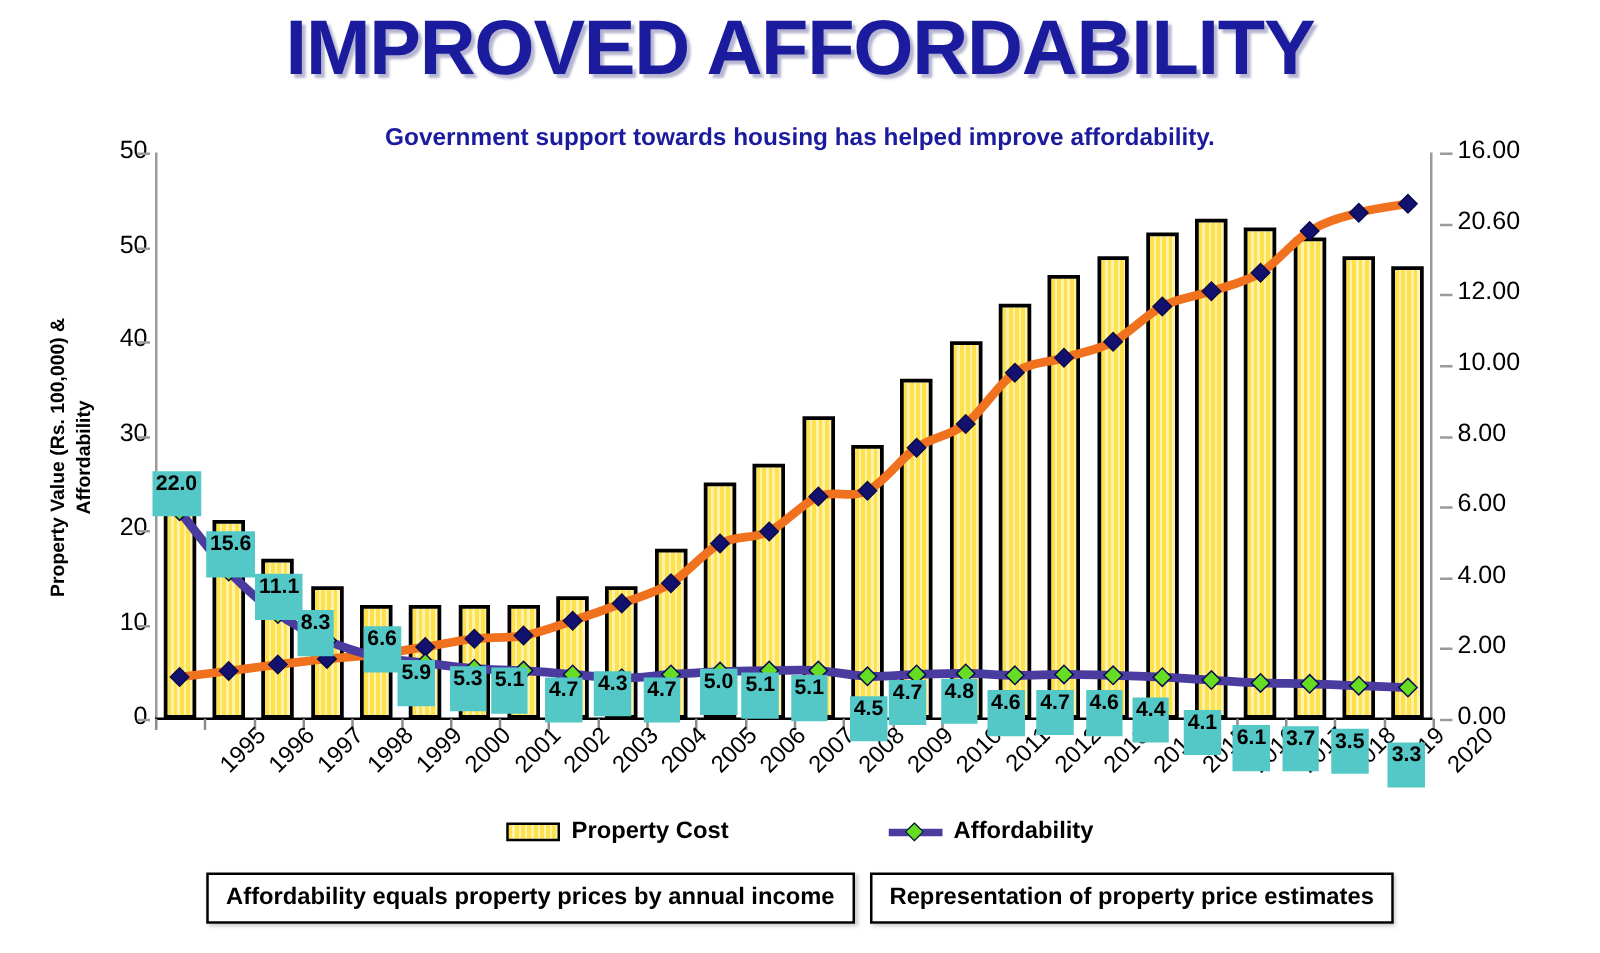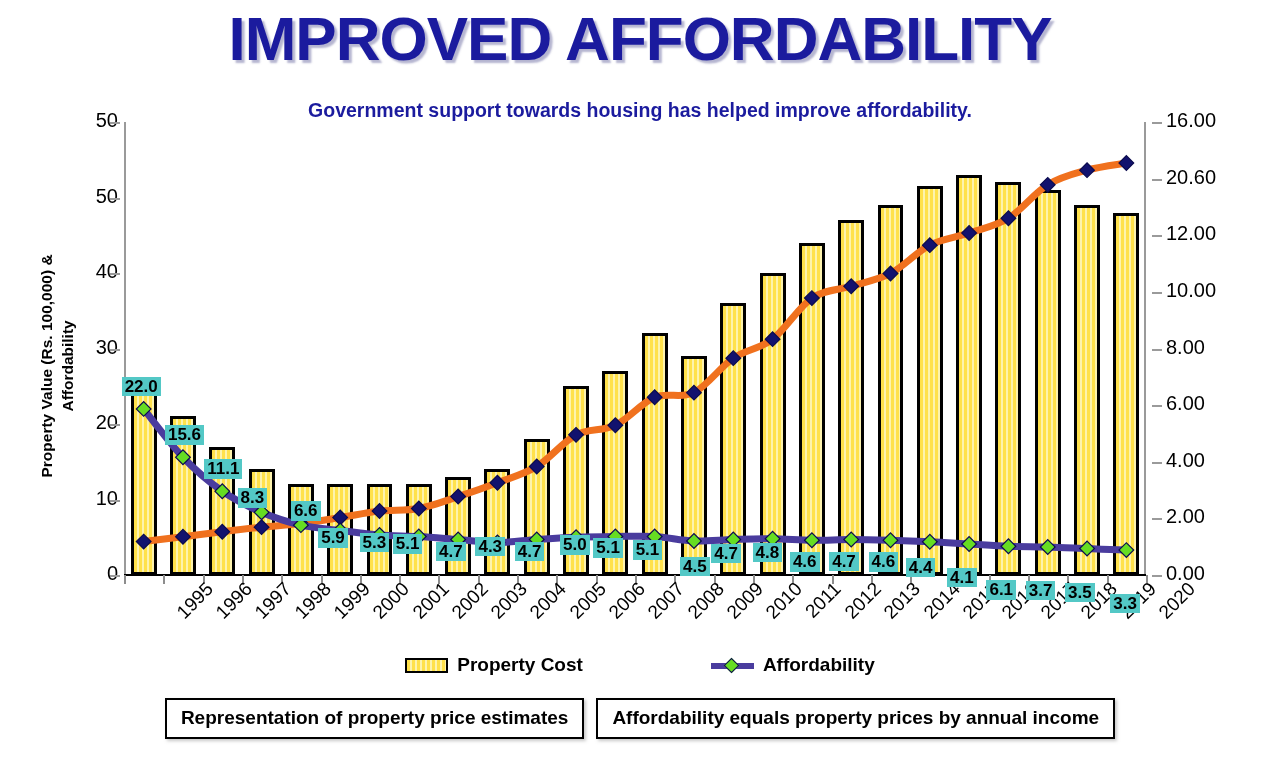--- a/index.html
+++ b/index.html
@@ -66,21 +66,21 @@
         #ffe14b 0px, #ffe14b 3px,
         #fdf3ae 3px, #fdf3ae 5px);
   }
 
   .xtick { position:absolute; bottom:-9px; width:2px; height:9px; background:#8d8d8d; }
 
   .lbl {
     position:absolute;
     background:#53c8c6;
     color:#000; font-weight:bold; font-size:17px;
-    padding:1px 3px 0 3px;
+    padding:1px 3px 17px 3px;
     line-height:1.08;
     white-space:nowrap;
     z-index:30;
   }
 
   svg.overlay { position:absolute; left:0; top:0; width:1022px; height:453px; overflow:visible; z-index:20; }
 
   
   #xlabels { position:absolute; left:124px; top:578px; width:1022px; height:70px; }
   .xcat {
@@ -356,15 +356,15 @@
     <div class="leg-item">
       <span class="sw-line">
         <i style="background: rgb(74, 60, 158);"></i>
         <b style="background: rgb(102, 221, 34);"></b>
       </span>
       <span class="leg-text">Affordability</span>
     </div>
   </div>
 
 <div id="footer">
+  <div class="foot-box">Affordability equals property prices by annual income</div>
   <div class="foot-box">Representation of property price estimates</div>
-  <div class="foot-box">Affordability equals property prices by annual income</div>
 </div>
 
 </body></html>

